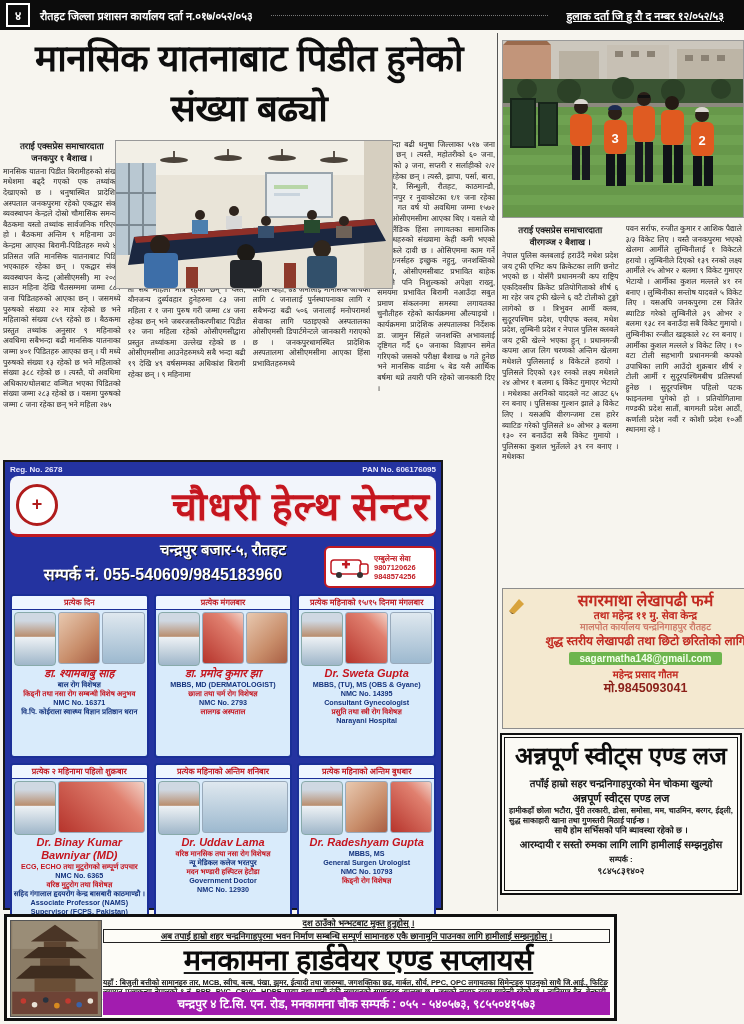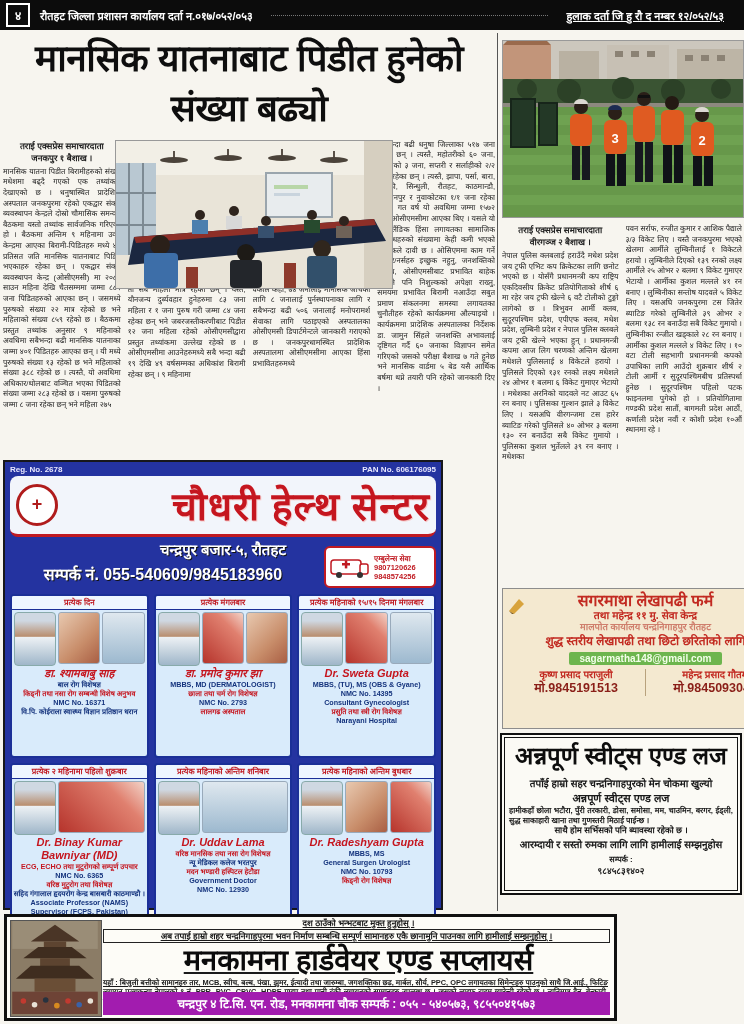--- a/index.html
+++ b/index.html
@@ -425,24 +425,20 @@
       <polygon points="18,16 8,4 3,9 13,19" fill="#d8a33c"></polygon>
         <polygon points="18,16 15,19 13,19" fill="#6b4a12"></polygon>
     </svg>
     <div class="sg-title">सगरमाथा लेखापढी फर्म</div>
     <div class="sg-sub">तथा महेन्द्र ११ मु. सेवा केन्द्र</div>
     <div class="sg-line1">मालपोत कार्यालय चन्द्रनिगाहपुर रौतहट</div>
     <div class="sg-line2">शुद्ध स्तरीय लेखापढी तथा छिटो छरितोको लागि</div>
     <div class="sg-email">sagarmatha148@gmail.com</div>
     <div class="sg-people">
       <div class="sg-person">
-        <div class="sg-name">कृष्ण प्रसाद पराजुली</div>
-        <div class="sg-phone">मो.9845191513</div>
-      </div>
-      <div class="sg-person">
         <div class="sg-name">महेन्द्र प्रसाद गौतम</div>
         <div class="sg-phone">मो.9845093041</div>
       </div>
     </div>
   </div>
 
   <div class="anna">
     <div class="an-title">अन्नपूर्ण स्वीट्स एण्ड लज</div>
     <div class="an-line1">तपाँई हाम्रो सहर चन्द्रनिगाहपुरको मेन चोकमा खुल्यो</div>
     <div class="an-line2">अन्नपूर्ण स्वीट्स एण्ड लज</div>

